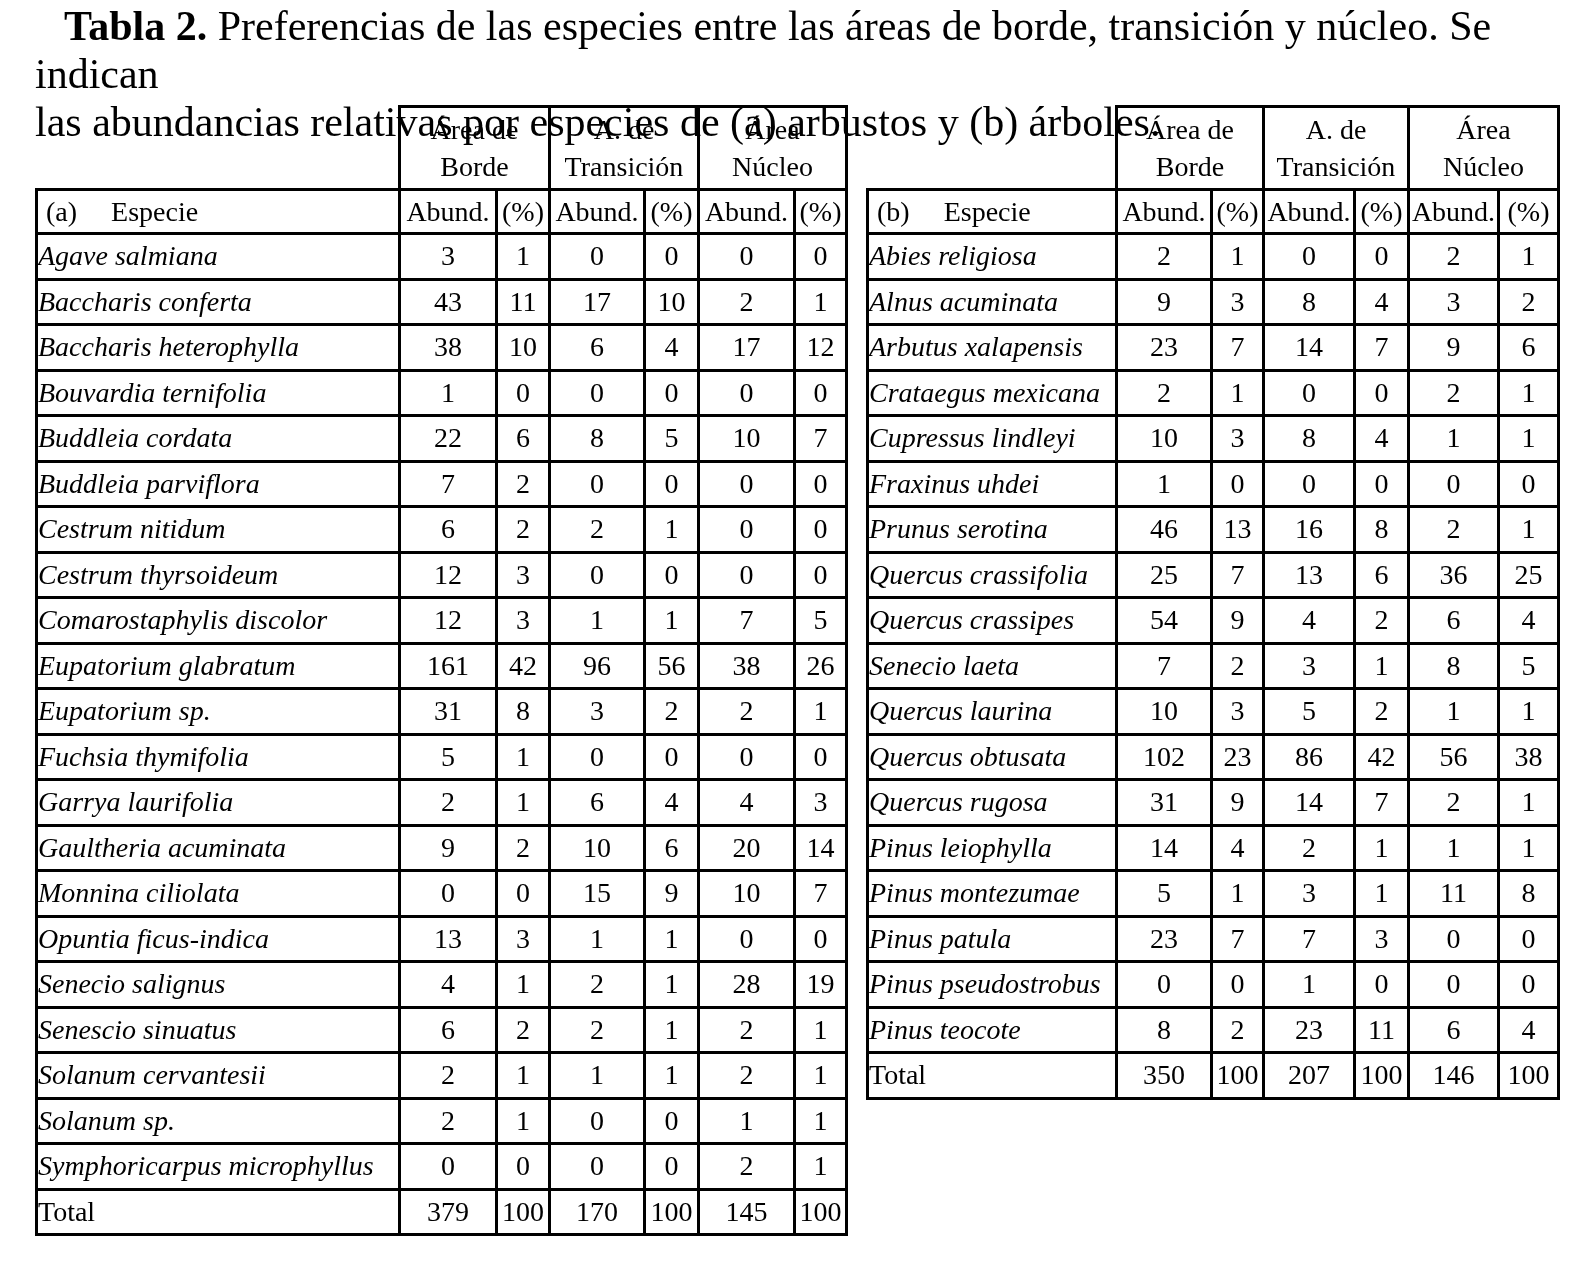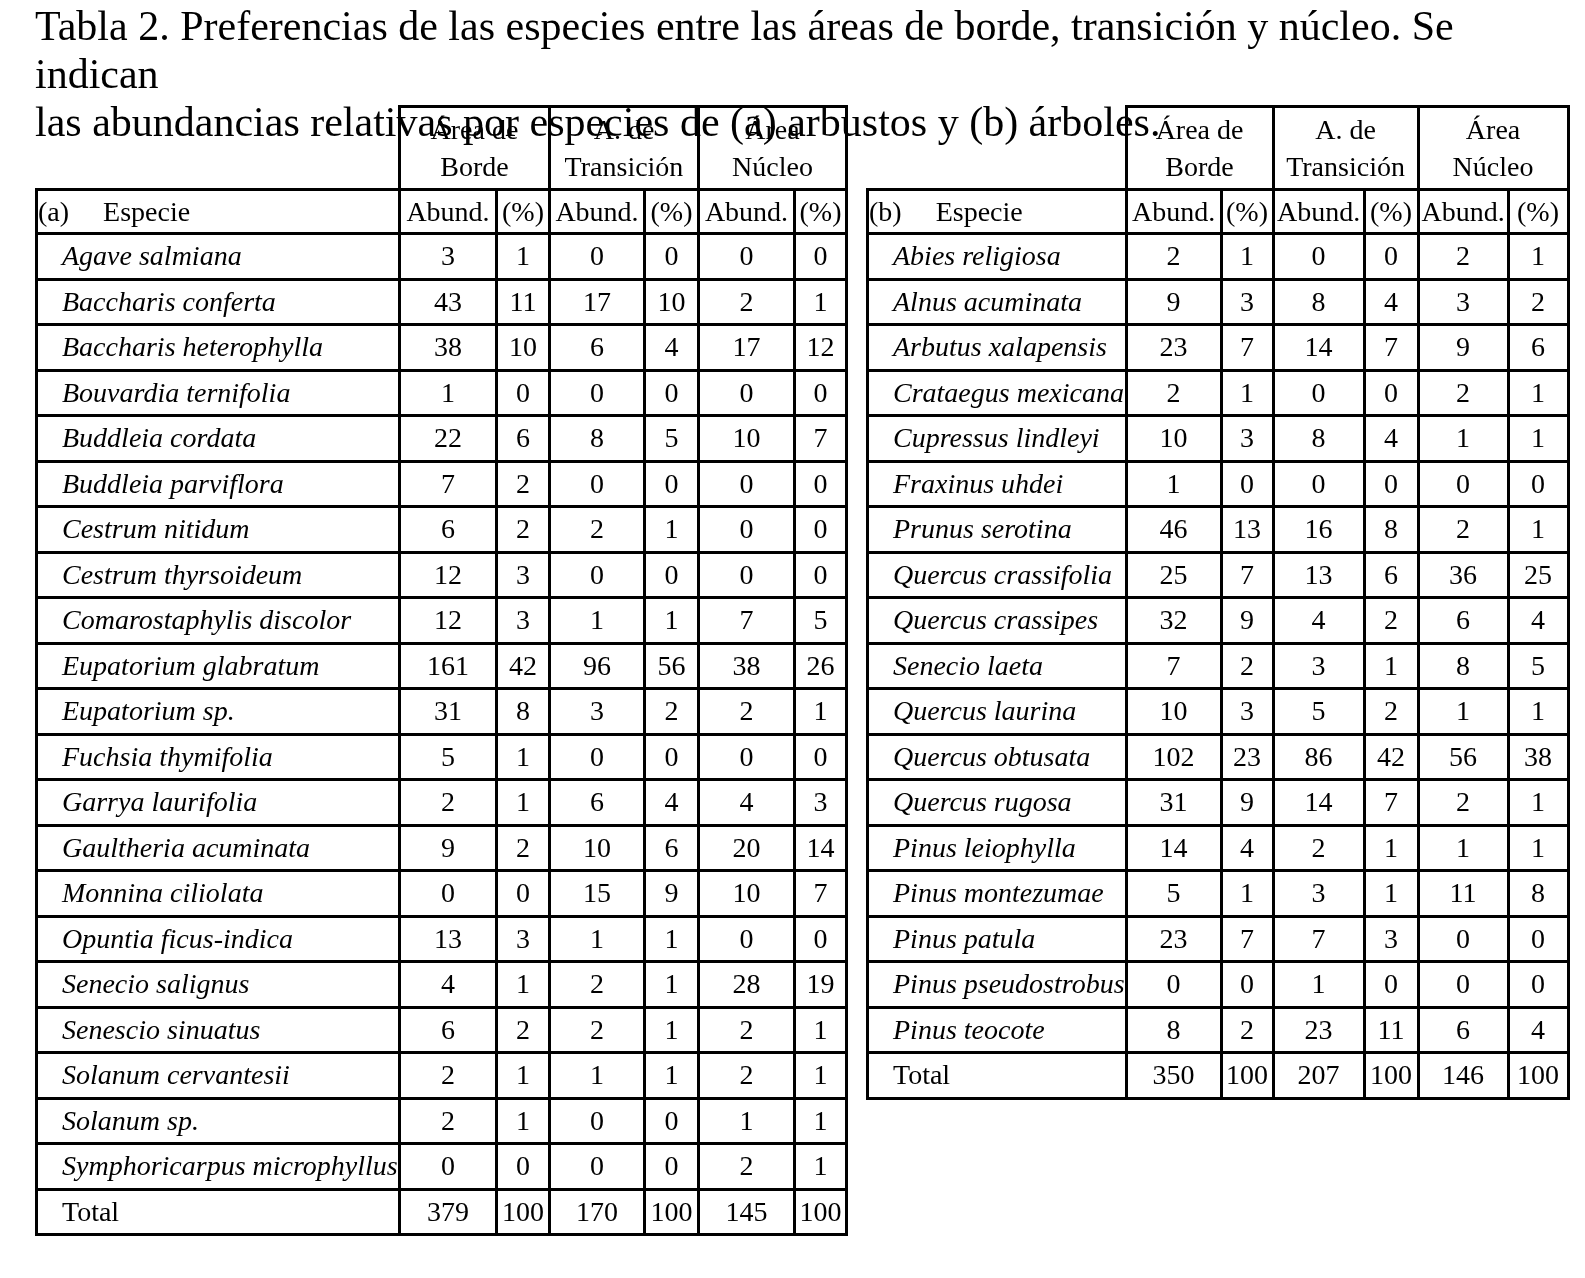--- a/index.html
+++ b/index.html
@@ -14,21 +14,21 @@
   }
   .caption {
     position: absolute;
     left: 35px;
     top: 2px;
     width: 1530px;
     font-size: 42px;
     line-height: 48px;
     color: #000000;
   }
-  .caption b { font-weight: normal; }
+  .caption b { font-weight: bold; margin-left: 29px; }
 
   .tbl-wrap { position: absolute; top: 105px; }
   .tbl-a { left: 35px; }
   .tbl-b { left: 866px; }
 
   table {
     border-collapse: collapse;
     table-layout: fixed;
     font-size: 28px;
     color: #000000;
@@ -42,26 +42,26 @@
     overflow: hidden;
     white-space: nowrap;
   }
   thead tr.group-row { height: 83px; }
   thead tr.colhead-row { height: 44px; }
   tbody tr { height: 45.5px; }
 
   th.corner-spacer { border: none; background: transparent; }
   th.group-cell span { display: block; line-height: 37px; }
 
-  th.species-head { text-align: left; padding-left: 0; }
+  th.species-head { text-align: left; padding-left: 8px; }
   th.species-head .hdr-gap { margin-left: 34px; }
 
   td.species {
     text-align: left;
-    padding-left: 24px;
+    padding-left: 0;
     font-style: italic;
   }
   tr.total-row td.species { font-style: normal; }
 </style>
 </head>
 <body>
 
 <div class="page">
 
   <div class="caption">
@@ -414,21 +414,21 @@
             <td class="species">Quercus crassifolia</td>
             <td class="num">25</td>
             <td class="num">7</td>
             <td class="num">13</td>
             <td class="num">6</td>
             <td class="num">36</td>
             <td class="num">25</td>
           </tr>
           <tr>
             <td class="species">Quercus crassipes</td>
-            <td class="num">32</td>
+            <td class="num">54</td>
             <td class="num">9</td>
             <td class="num">4</td>
             <td class="num">2</td>
             <td class="num">6</td>
             <td class="num">4</td>
           </tr>
           <tr>
             <td class="species">Senecio laeta</td>
             <td class="num">7</td>
             <td class="num">2</td>

